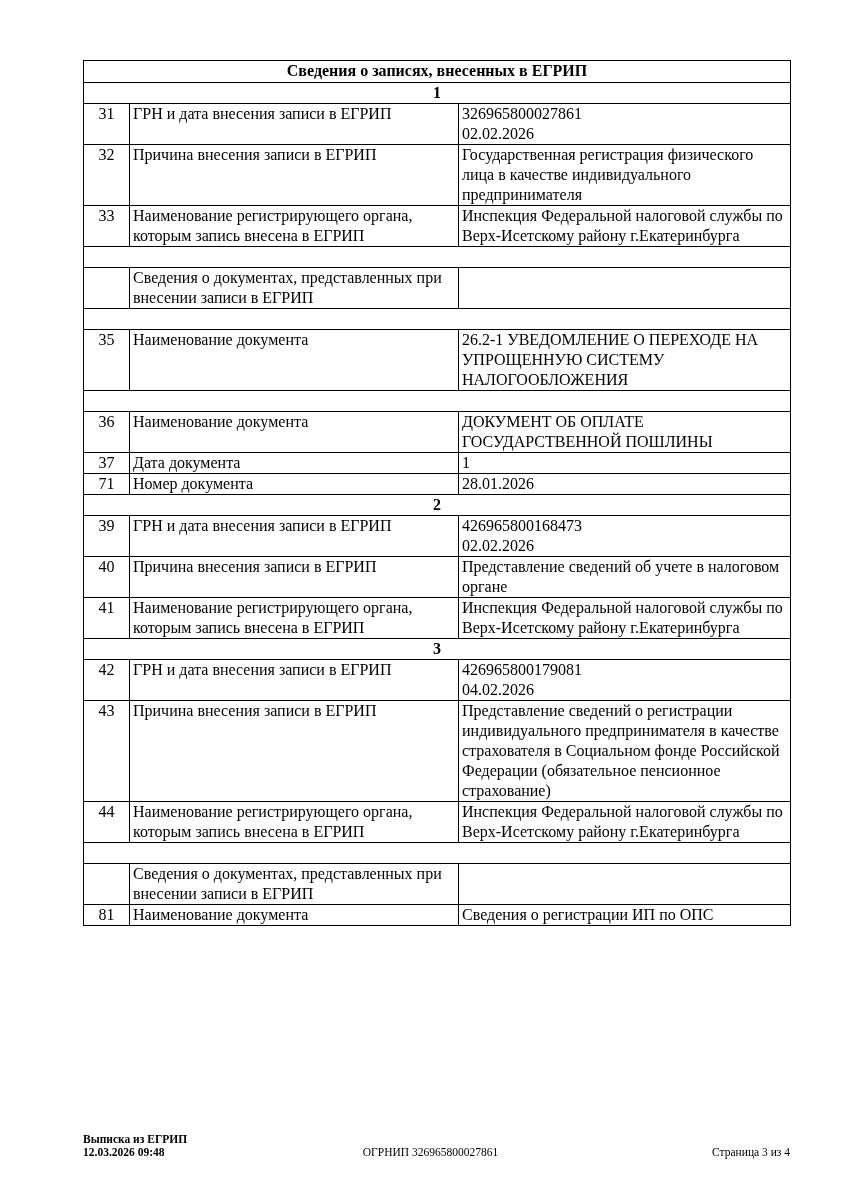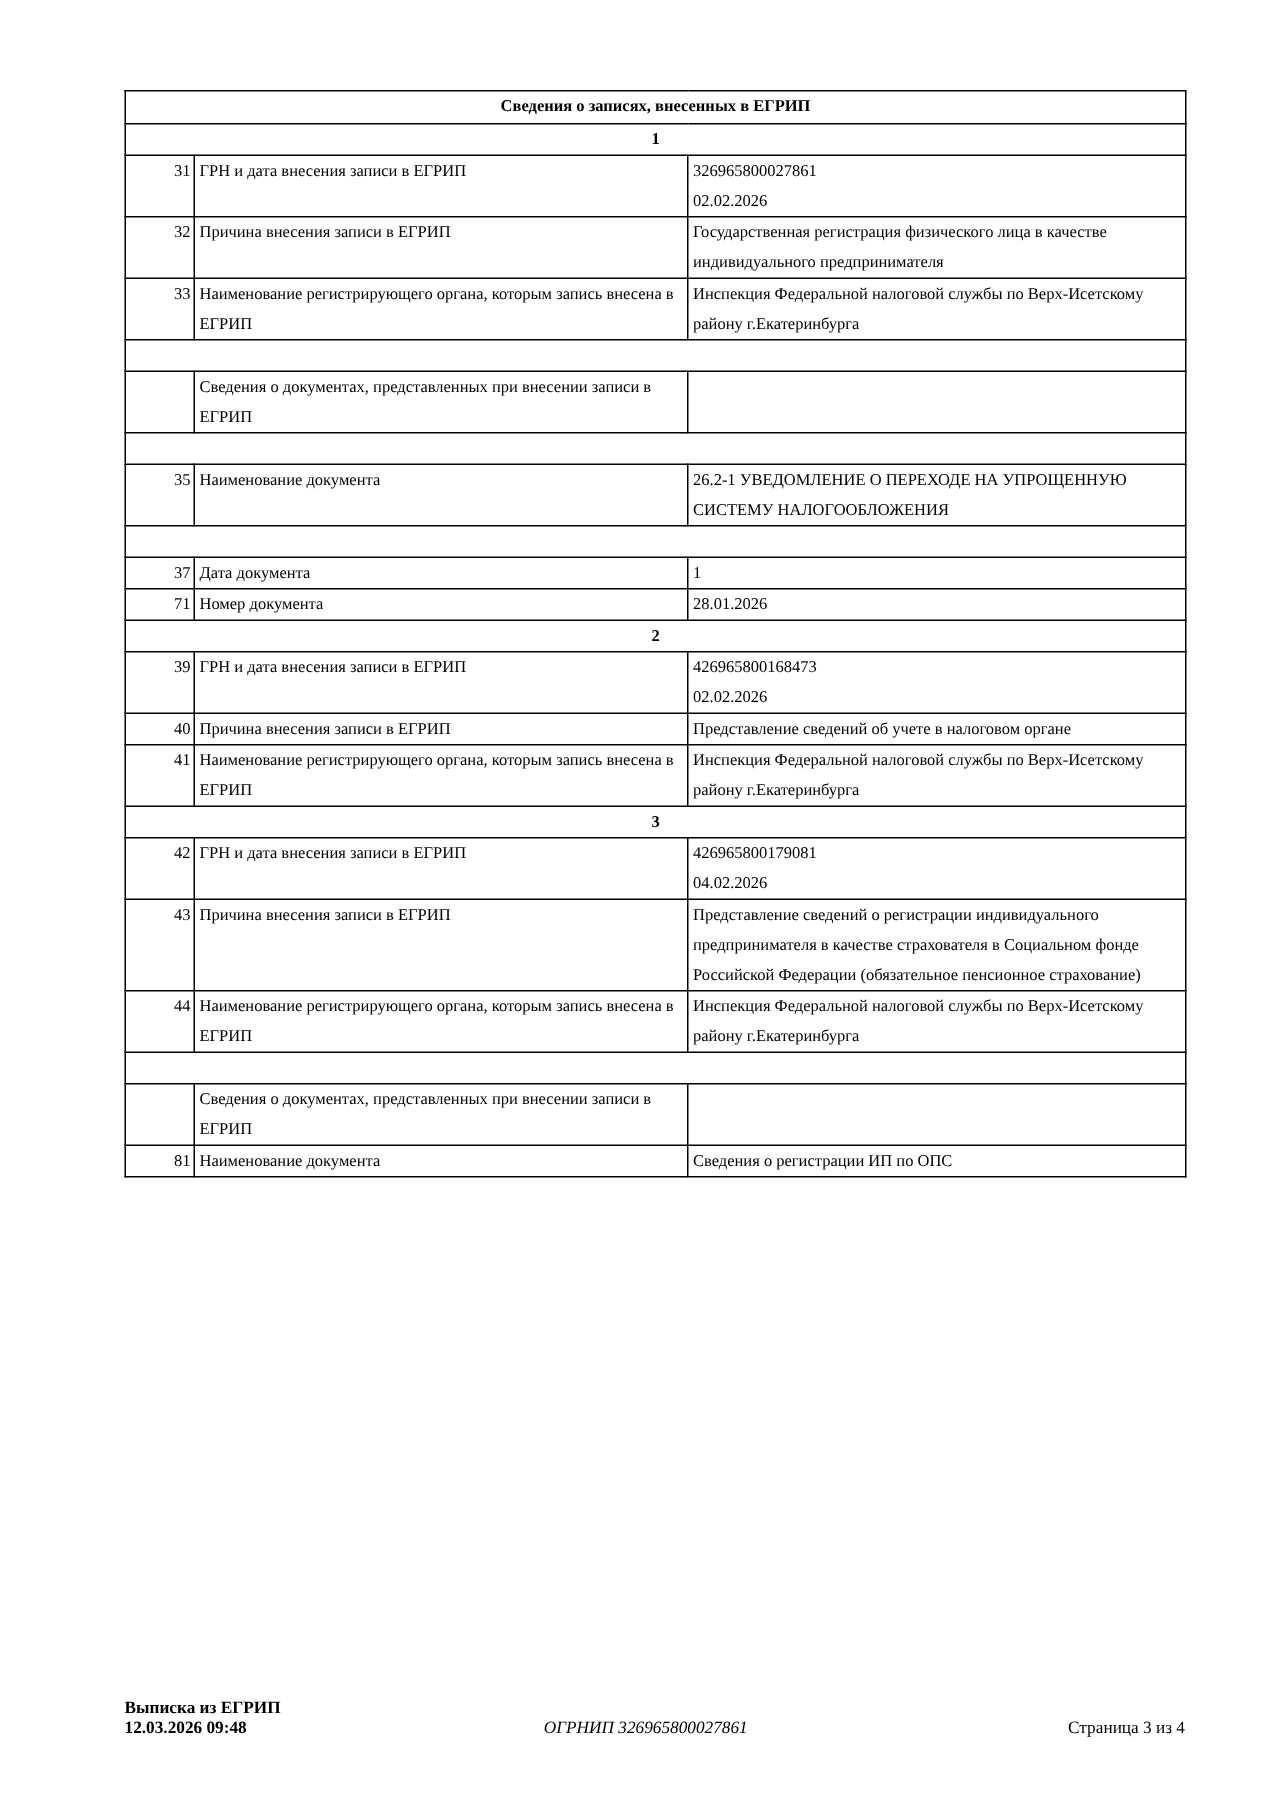--- a/index.html
+++ b/index.html
@@ -10,21 +10,21 @@
     color:#000000;
     font-family:"Liberation Serif","DejaVu Serif",serif;
     overflow:hidden;
   }
   .doc-table{
     position:absolute;
     left:83px;top:60px;
     width:707px;
     border-collapse:collapse;
     table-layout:fixed;
-    font-size:11px;
+    font-size:16px;
     line-height:20px;
   }
   .doc-table td{
     border:1px solid #000000;
     vertical-align:top;
     padding:0 3px;
     overflow:hidden;
   }
   td.title-cell{
     font-weight:bold;
@@ -35,33 +35,33 @@
   td.section-cell{
     font-weight:bold;
     text-align:center;
     height:20px;
     padding:0;
   }
   td.blank-cell{
     height:20px;
   }
   td.num-cell{
-    text-align:right;
+    text-align:center;
     padding:0 2px;
   }
   .footer{
     position:absolute;
     left:83px;
     width:707px;
     top:1133px;
     font-size:11.5px;
     line-height:13px;
   }
   .f-left{position:absolute;left:0;top:0;font-weight:bold;}
-  .f-center{position:absolute;left:0;right:12px;top:13px;text-align:center;font-style:italic;}
+  .f-center{position:absolute;left:0;right:12px;top:13px;text-align:center;}
   .f-right{position:absolute;right:0;top:13px;text-align:center;}
 </style>
 </head>
 <body>
 
 <div class="page">
 
   <table class="doc-table">
     <colgroup>
       <col style="width:46px">
@@ -114,20 +114,27 @@
           <td class="num-cell">35</td>
           <td class="label-cell">Наименование документа</td>
           <td class="value-cell">
             <div>26.2-1 УВЕДОМЛЕНИЕ О ПЕРЕХОДЕ НА УПРОЩЕННУЮ СИСТЕМУ НАЛОГООБЛОЖЕНИЯ</div>
           </td>
         </tr>
         <tr>
           <td class="blank-cell" colspan="3"></td>
         </tr>
         <tr>
+          <td class="num-cell">36</td>
+          <td class="label-cell">Наименование документа</td>
+          <td class="value-cell">
+            <div>ДОКУМЕНТ ОБ ОПЛАТЕ ГОСУДАРСТВЕННОЙ ПОШЛИНЫ</div>
+          </td>
+        </tr>
+        <tr>
           <td class="num-cell">37</td>
           <td class="label-cell">Дата документа</td>
           <td class="value-cell">
             <div>1</div>
           </td>
         </tr>
         <tr>
           <td class="num-cell">71</td>
           <td class="label-cell">Номер документа</td>
           <td class="value-cell">

